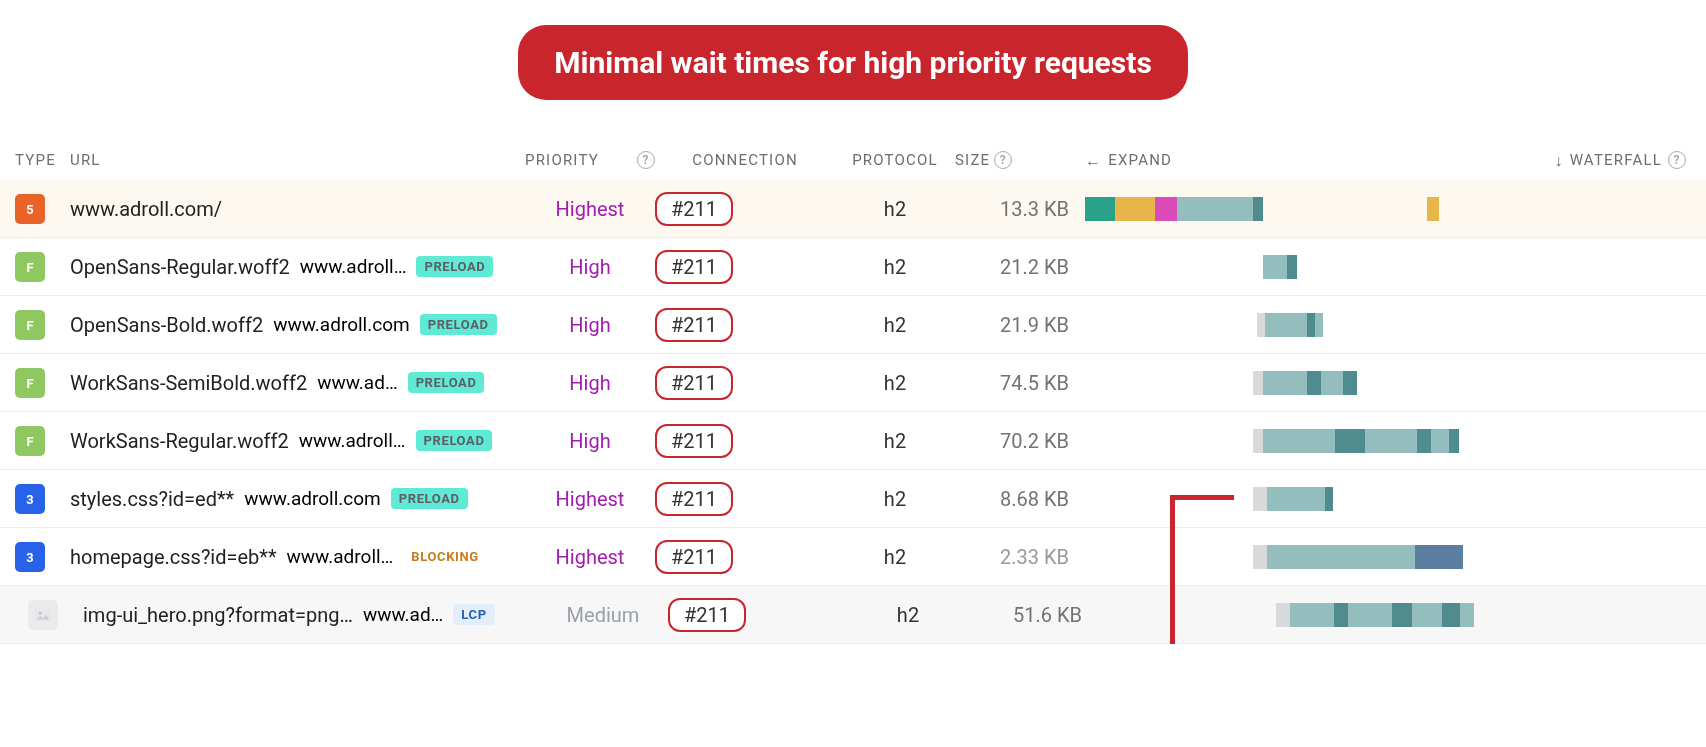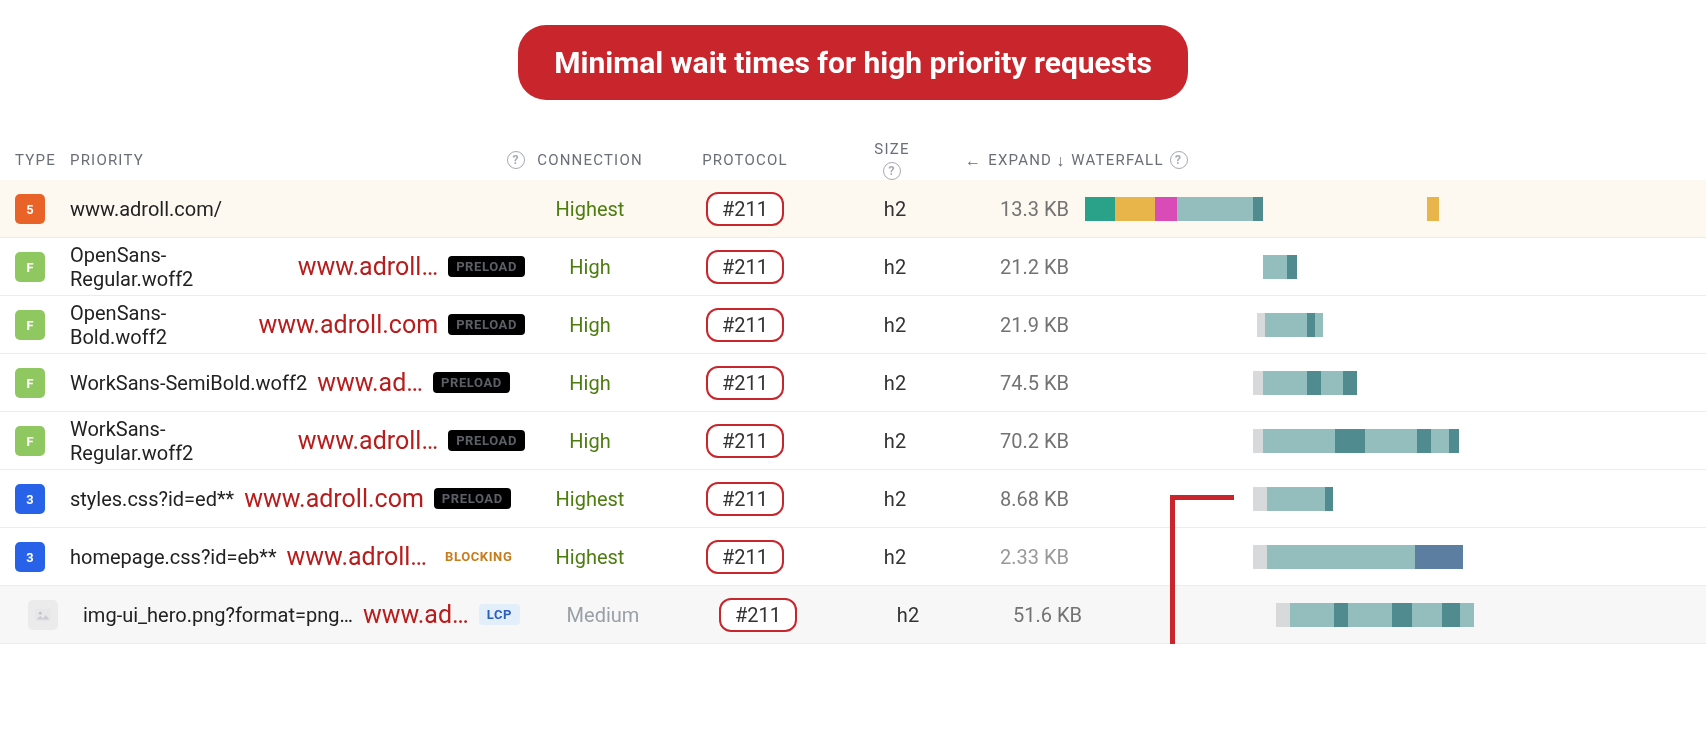--- a/index.html
+++ b/index.html
@@ -38,37 +38,37 @@
     border-bottom: none;
   }
   .header-row .hcell { text-transform: uppercase; display:flex; align-items:center; gap:4px; }
   .data-row {
     border-bottom: 1px solid #ececec;
   }
   .data-row.highlight { background: #fdf8f0; }
   .data-row.dim { background: #f7f7f7; padding-left: 13px; }
   .col-type { padding-left: 15px; }
   .col-url { display:flex; align-items:center; gap:10px; font-size:20px; color:#222; }
-  .col-priority { text-align:center; font-size:20px; color:#4d7c0f; }
-  .col-conn { text-align:center; }
+  .col-priority { text-align:center; font-size:20px; color:#a21caf; }
+  .col-conn { }
   .col-protocol { text-align:center; font-size:20px; color:#333; }
   .col-size { text-align:right; font-size:20px; color:#737373; padding-right:6px; }
   .col-size.dim { color:#999; }
   .col-waterfall { position:relative; padding-left:10px; height:100%; display:flex; align-items:center; }
 
-  .domain-text { color:#b91c1c; font-size:25px; }
+  .domain-text { color:#000000; font-size:19px; }
   .tag {
     display:inline-block;
     font-size:13px;
     font-weight:700;
     letter-spacing:0.6px;
     padding:3px 8px;
     border-radius:4px;
   }
-  .tag.preload { background:#000000; color:#5c6066; }
+  .tag.preload { background:#5eead4; color:#5c6066; }
   .tag.blocking { background:transparent; color:#c97c1a; }
   .tag.lcp { background:#e3eefb; color:#2b5fbd; }
 
   .type-icon {
     width:30px; height:30px;
     border-radius:5px;
     display:flex; align-items:center; justify-content:center;
     color:#fff; font-weight:700; font-size:17px;
   }
   .type-icon.html { background:#e96228; }
@@ -97,21 +97,21 @@
   .header-waterfall {
     display:flex; justify-content:space-between; align-items:center;
     padding-left:10px; padding-right:20px;
   }
   .header-waterfall .expand { display:flex; align-items:center; gap:6px; }
   .header-waterfall .wf-label { display:flex; align-items:center; gap:6px; }
 
   .hcell.priority { justify-content:space-between; }
   .hcell.connection { justify-content:center; }
   .hcell.protocol { justify-content:center; }
-  .hcell.size { justify-content:flex-start; padding-right:6px;flex-direction:column; }
+  .hcell.size { justify-content:flex-start; padding-right:6px; }
 
   
   .wf-track {
     position:relative;
     width: 100%;
     height: 24px;
   }
   .seg {
     position:absolute;
     top:0; bottom:0;
@@ -147,20 +147,21 @@
 </style>
 </head>
 <body>
 
 <div class="callout">Minimal wait times for high priority requests</div>
 
 <div class="table wf-wrap">
 
   <div class="header-row">
     <div class="hcell col-type">TYPE</div>
+    <div class="hcell">URL</div>
     <div class="hcell priority">
       <span>PRIORITY</span>
       <span class="help-icon">?</span>
     </div>
     <div class="hcell connection">CONNECTION</div>
     <div class="hcell protocol">PROTOCOL</div>
     <div class="hcell size">
       <span>SIZE</span>
       <span class="help-icon">?</span>
     </div>

